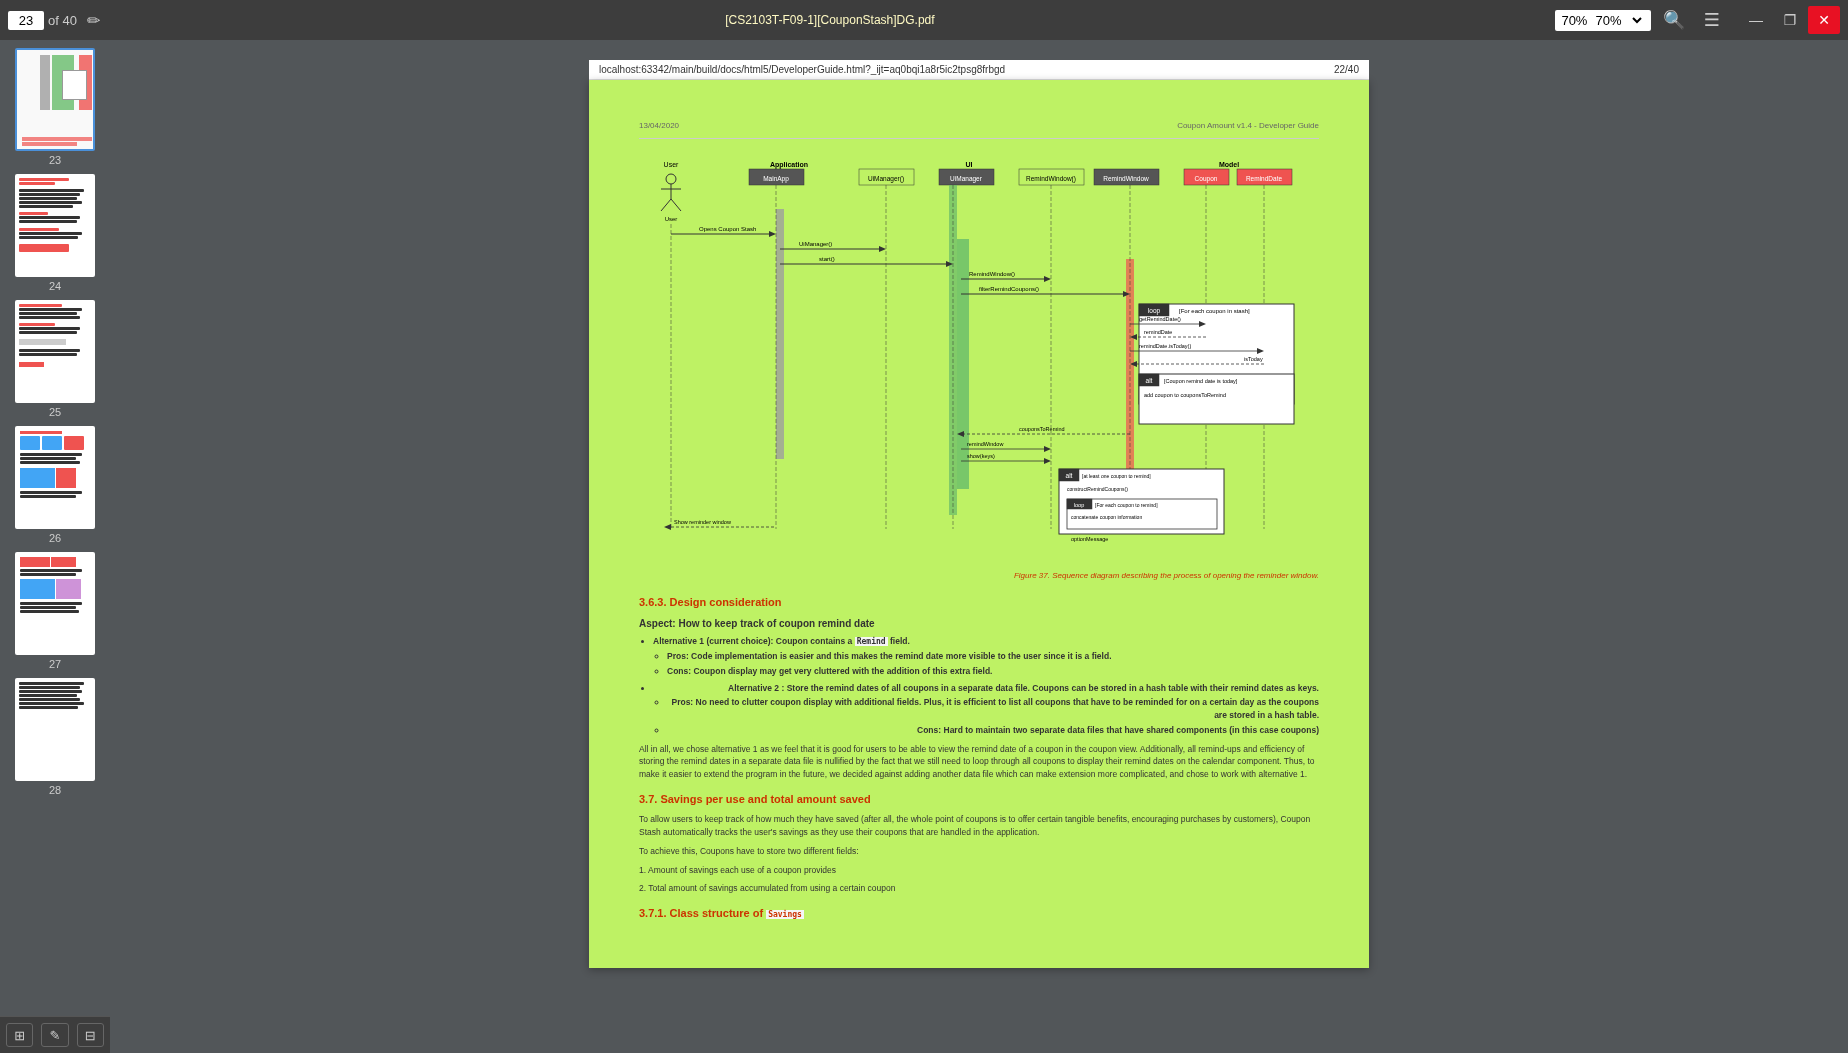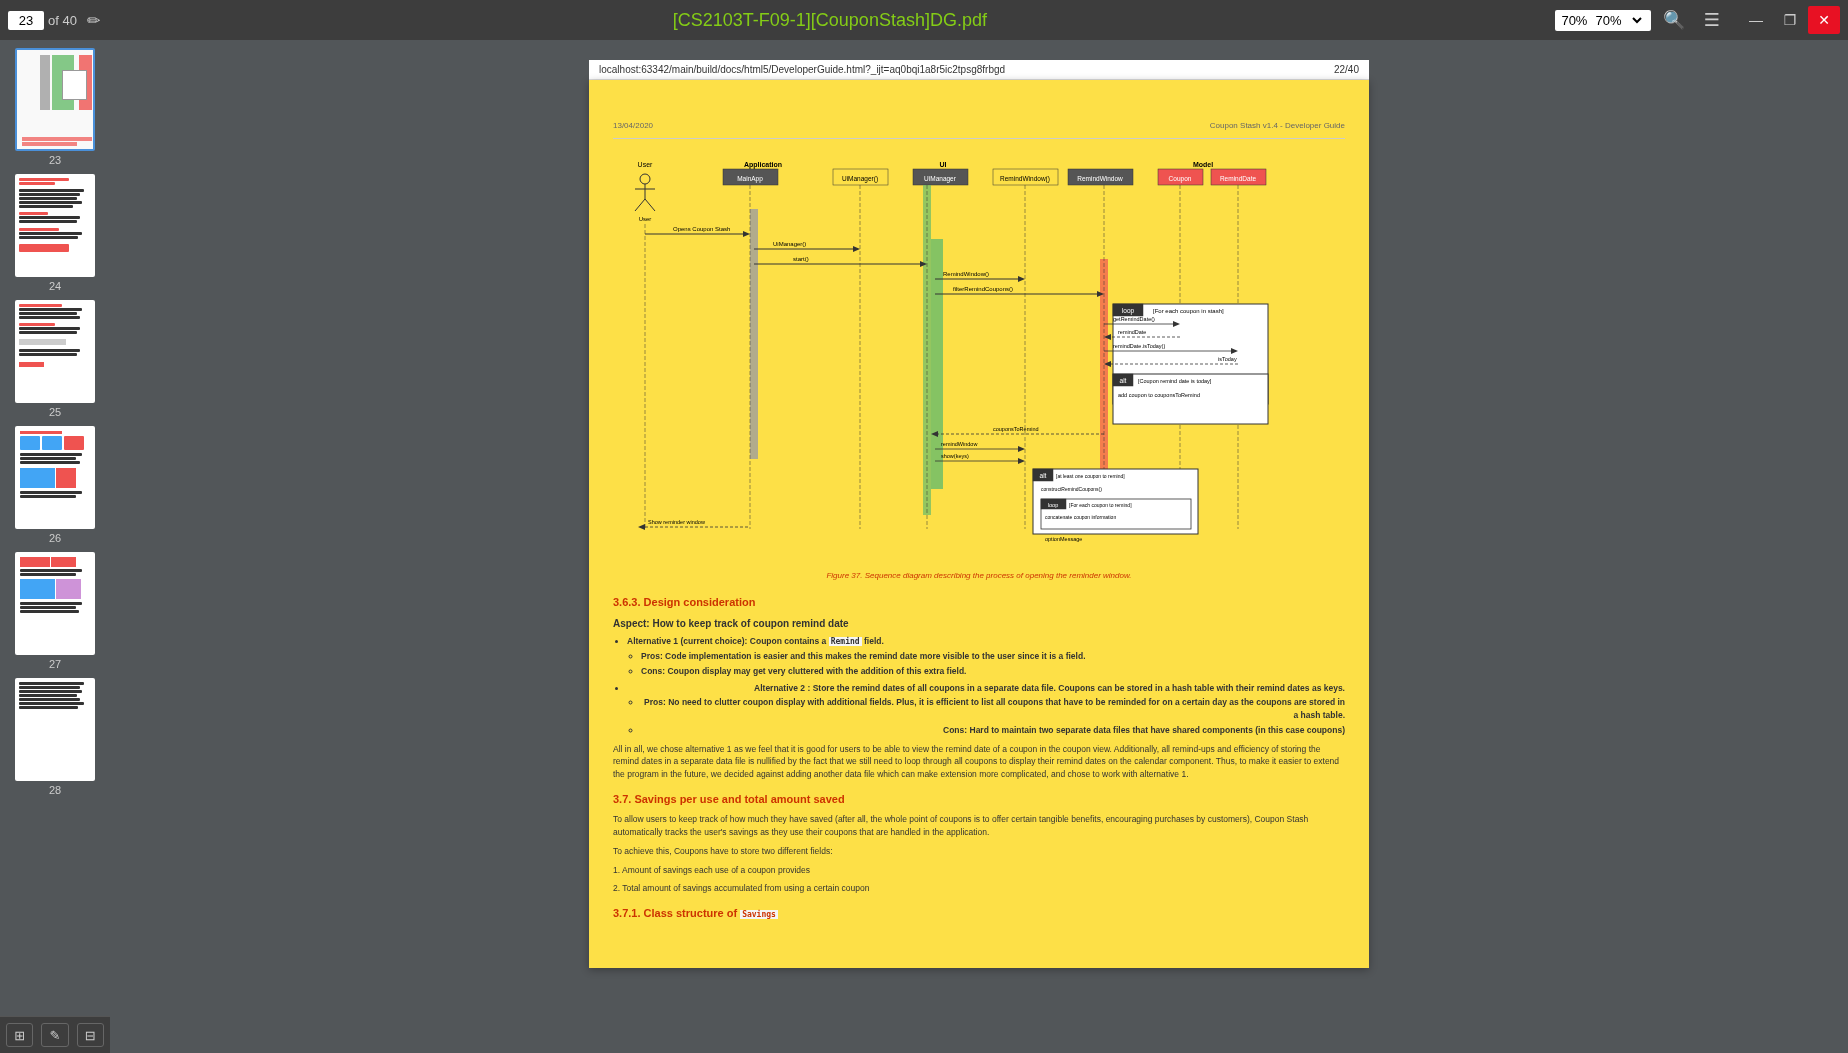--- a/index.html
+++ b/index.html
@@ -43,22 +43,22 @@
       border: none;
       color: #ccc;
       cursor: pointer;
       font-size: 16px;
       padding: 4px;
       display: flex; align-items: center;
     }
     #toolbar .title {
       flex: 1;
       text-align: center;
-      font-size: 18px;
-      color: #84cc16;
+      font-size: 12px;
+      color: #fef9c3;
     }
     #toolbar .zoom-wrap {
       display: flex;
       align-items: center;
       background: #fff;
       border-radius: 2px;
       padding: 2px 6px;
       gap: 4px;
       font-size: 13px;
       color: #000;
@@ -178,44 +178,44 @@
       justify-content: space-between;
       padding: 4px 10px;
       font-size: 10px;
       color: #333;
       border-bottom: 1px solid #ddd;
       margin-bottom: 0;
     }
 
     
     #page-container {
-      background: #fde047;
+      background: #bef264;
       width: 780px;
-      padding: 40px 24px;
+      padding: 40px 50px;
       box-shadow: 0 2px 8px rgba(0,0,0,0.3);
       font-size: 9px;
       color: #333;
       line-height: 1.5;
     }
 
     .page-header {
       display: flex;
       justify-content: space-between;
       font-size: 8px;
       color: #666;
       margin-bottom: 20px;
       padding-bottom: 6px;
       border-bottom: 1px solid #ccc;
     }
 
     .figure-caption {
       color: #cc3300;
       font-style: italic;
       font-size: 8px;
-      text-align: center;
+      text-align: right;
       margin: 6px 0 12px;
     }
 
     .section-heading {
       color: #cc3300;
       font-size: 11px;
       font-weight: bold;
       margin: 10px 0 6px;
     }
     .sub-heading {
@@ -442,21 +442,21 @@
 
     <div id="url-bar">
       <span>localhost:63342/main/build/docs/html5/DeveloperGuide.html?_ijt=aq0bqi1a8r5ic2tpsg8frbgd</span>
       <span>22/40</span>
     </div>
 
     <div id="page-container">
 
       <div class="page-header">
         <span>13/04/2020</span>
-        <span>Coupon Stash v1.4 - Developer Guide</span>
+        <span>Coupon Amount v1.4 - Developer Guide</span>
       </div>
 
       <div class="seq-svg-wrap">
         <svg width="680" height="400" viewBox="0 0 680 400" xmlns="http://www.w3.org/2000/svg" style="font-size:7px; font-family:Arial;">
 
           <rect x="10" y="10" width="45" height="16" fill="none" stroke="none"></rect>
           <text x="32" y="8" text-anchor="middle" font-size="7">User</text>
 
           <circle cx="32" cy="20" r="5" fill="none" stroke="#333" stroke-width="1"></circle>
           <line x1="32" y1="25" x2="32" y2="40" stroke="#333" stroke-width="1"></line>

